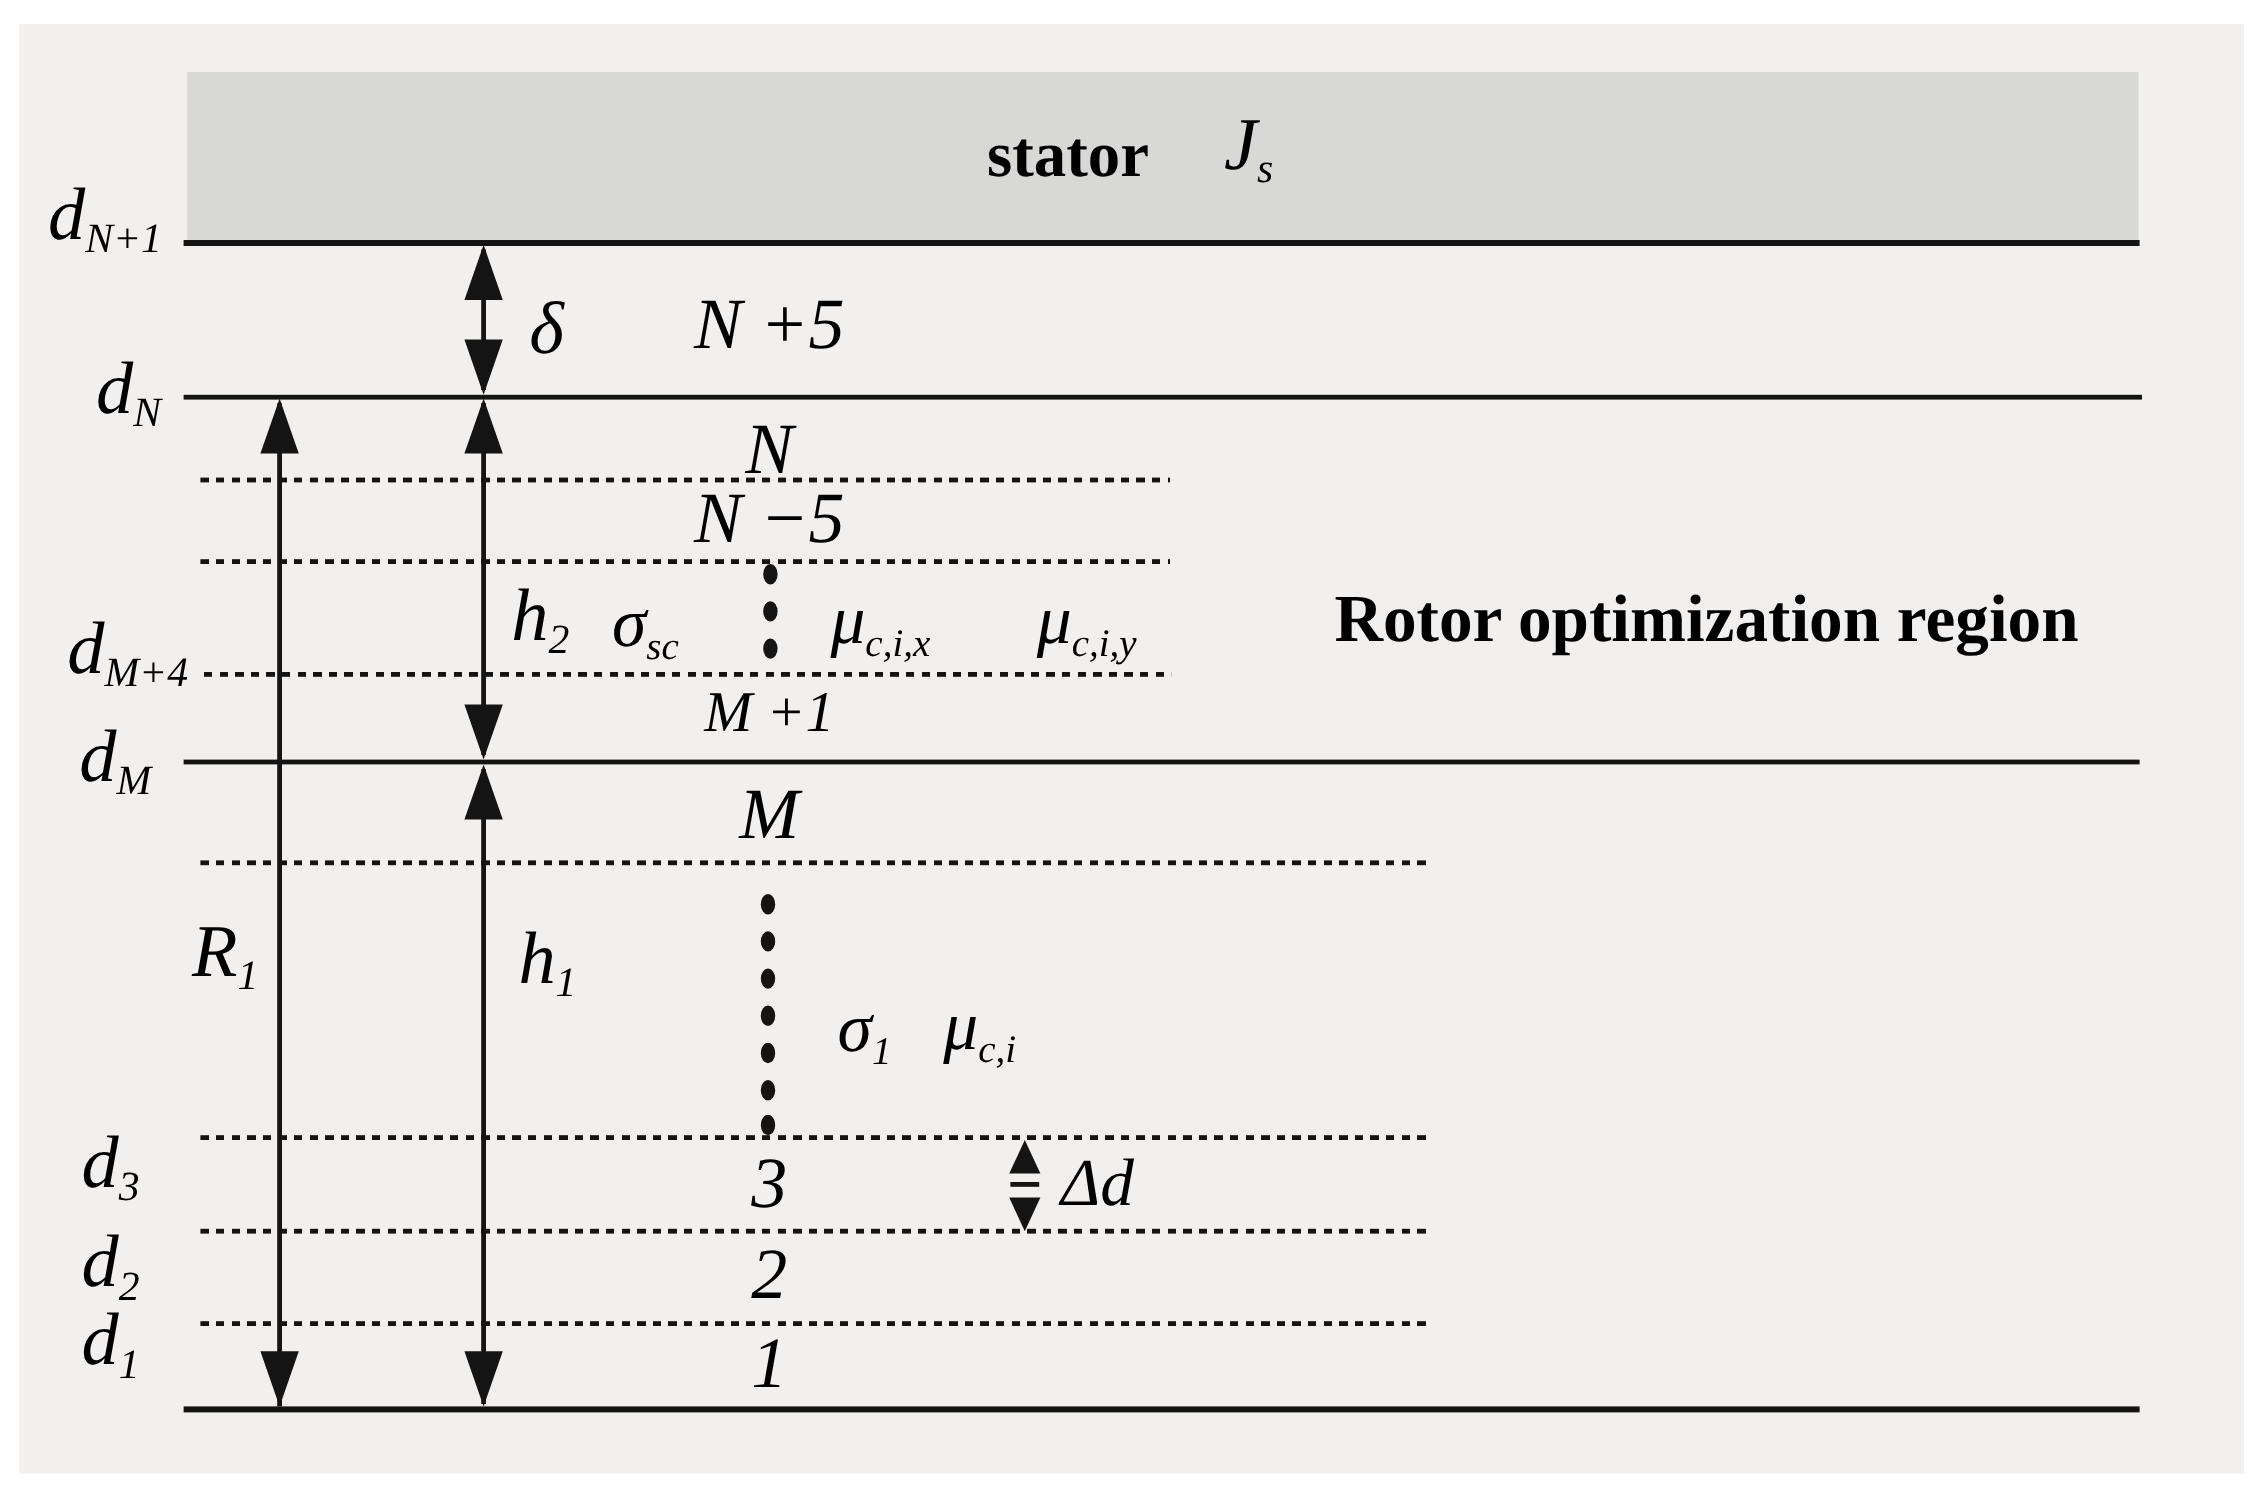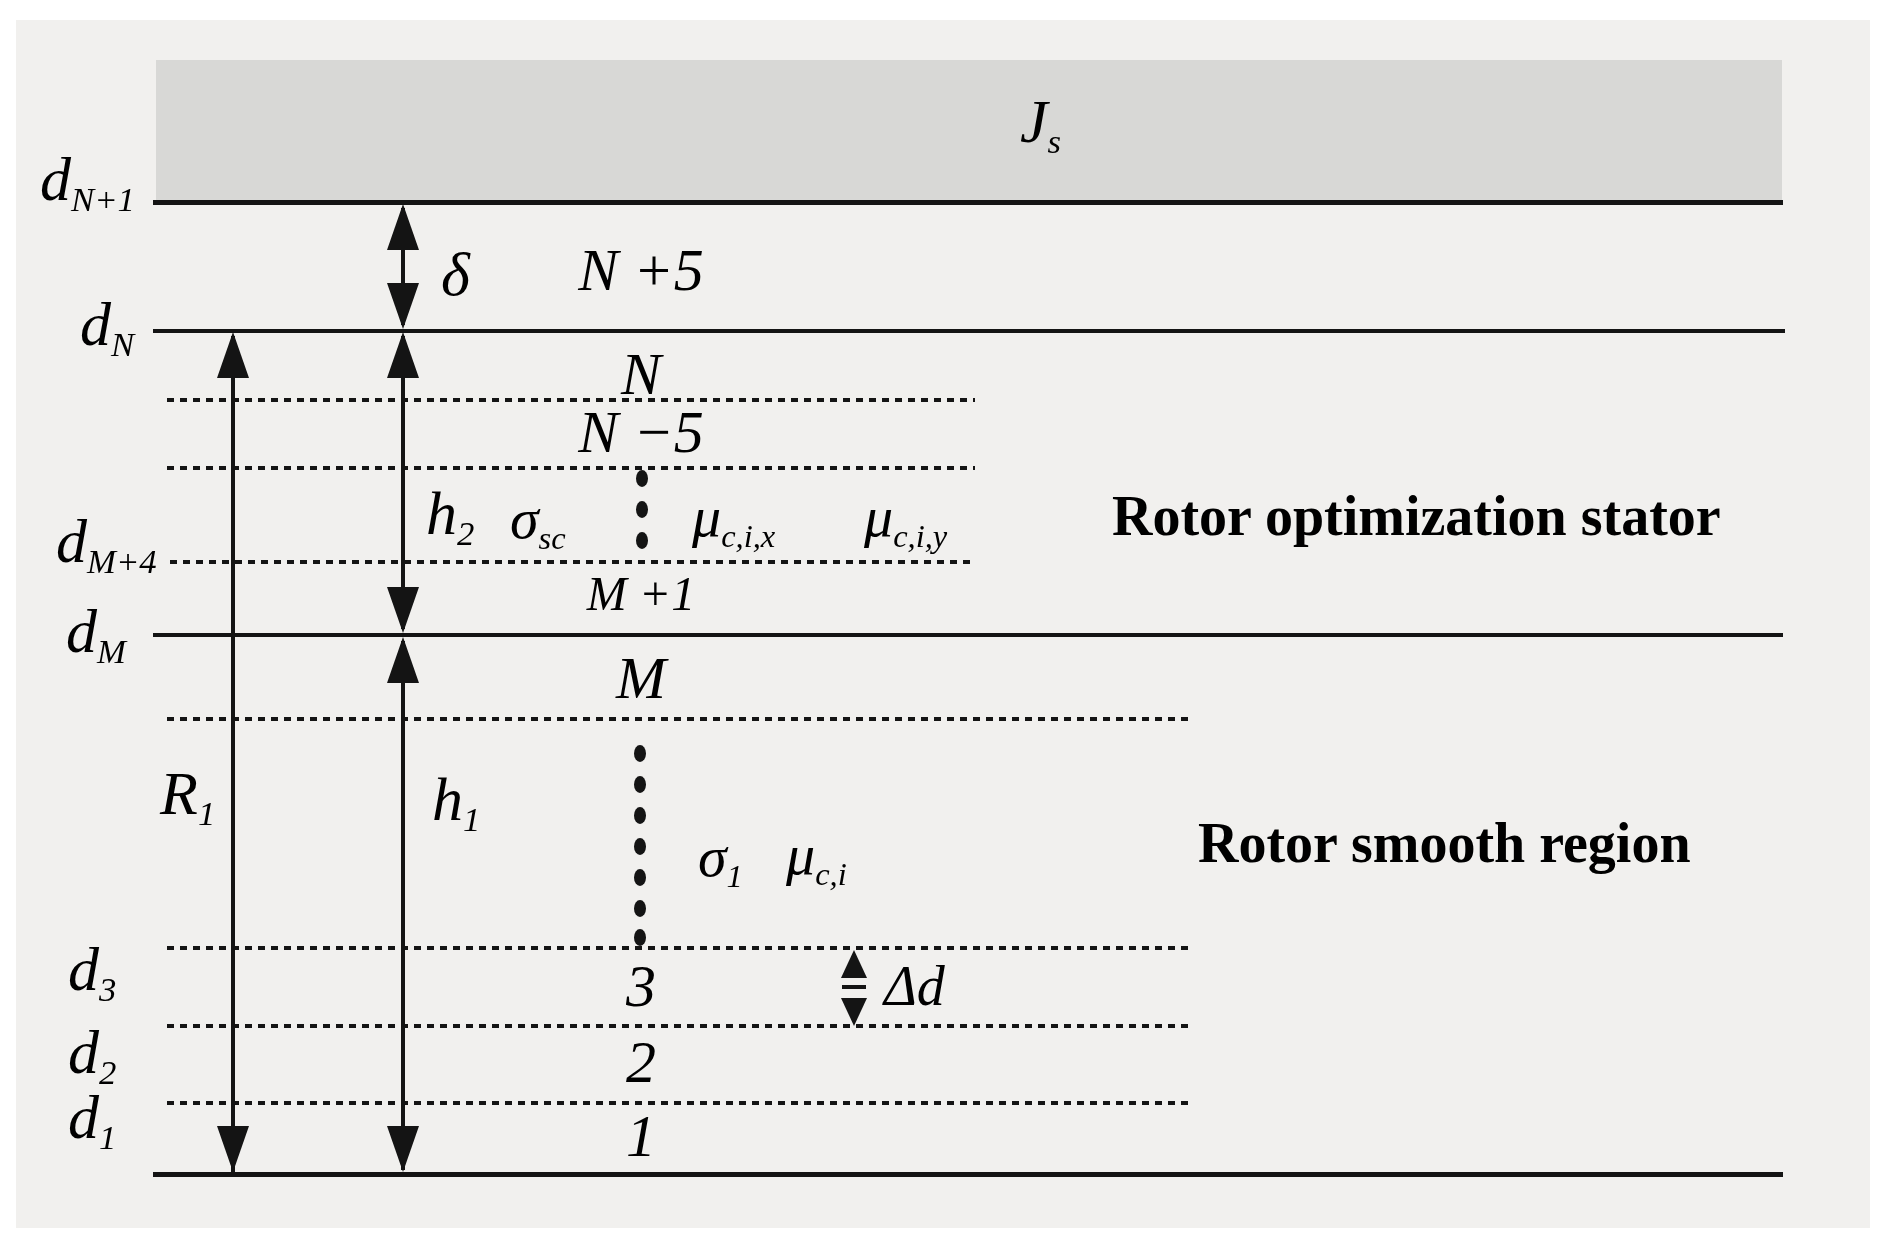--- a/index.html
+++ b/index.html
@@ -28,20 +28,21 @@
           line-height:1;white-space:nowrap;}
   .sub{font-size:0.56em;position:relative;top:0.33em;}
 </style>
 </head>
 <body>
 
 <div id="fig">
   <div class="canvas"></div>
 
   <div class="statorbox"></div>
+  <div class="region" style="left:770px;top:102px;width:240px;text-align:center;font-size:54px;">stator</div>
   <div class="math" style="left:1020px;top:90px;font-size:62px;">
     <span>J</span><span class="sub">s</span>
   </div>
 
   <div class="solid" style="left:153px;top:200px;width:1630px;height:5px;"></div>
   <div class="solid" style="left:153px;top:329px;width:1632px;height:4px;"></div>
   <div class="solid" style="left:153px;top:633px;width:1630px;height:4px;"></div>
   <div class="solid" style="left:153px;top:1172px;width:1630px;height:5px;"></div>
 
   <div class="dotted" style="left:167px;top:398px;width:808px;"></div>
@@ -137,15 +138,14 @@
   <div class="math" style="left:824px;top:488px;font-size:58px;margin-left:40px;">
     <span>μ</span><span class="sub">c,i,y</span>
   </div>
   <div class="math" style="left:698px;top:828px;font-size:58px;">
     <span>σ</span><span class="sub">1</span>
   </div>
   <div class="math" style="left:786px;top:826px;font-size:58px;">
     <span>μ</span><span class="sub">c,i</span>
   </div>
 
-  <div class="region" style="left:1112px;top:488px;font-size:56px;">Rotor optimization stator</div>
-  <div class="region" style="left:1198px;top:815px;font-size:56px;">Rotor smooth region</div>
+  <div class="region" style="left:1112px;top:488px;font-size:56px;">Rotor optimization region</div>
 </div>
 
 </body></html>

